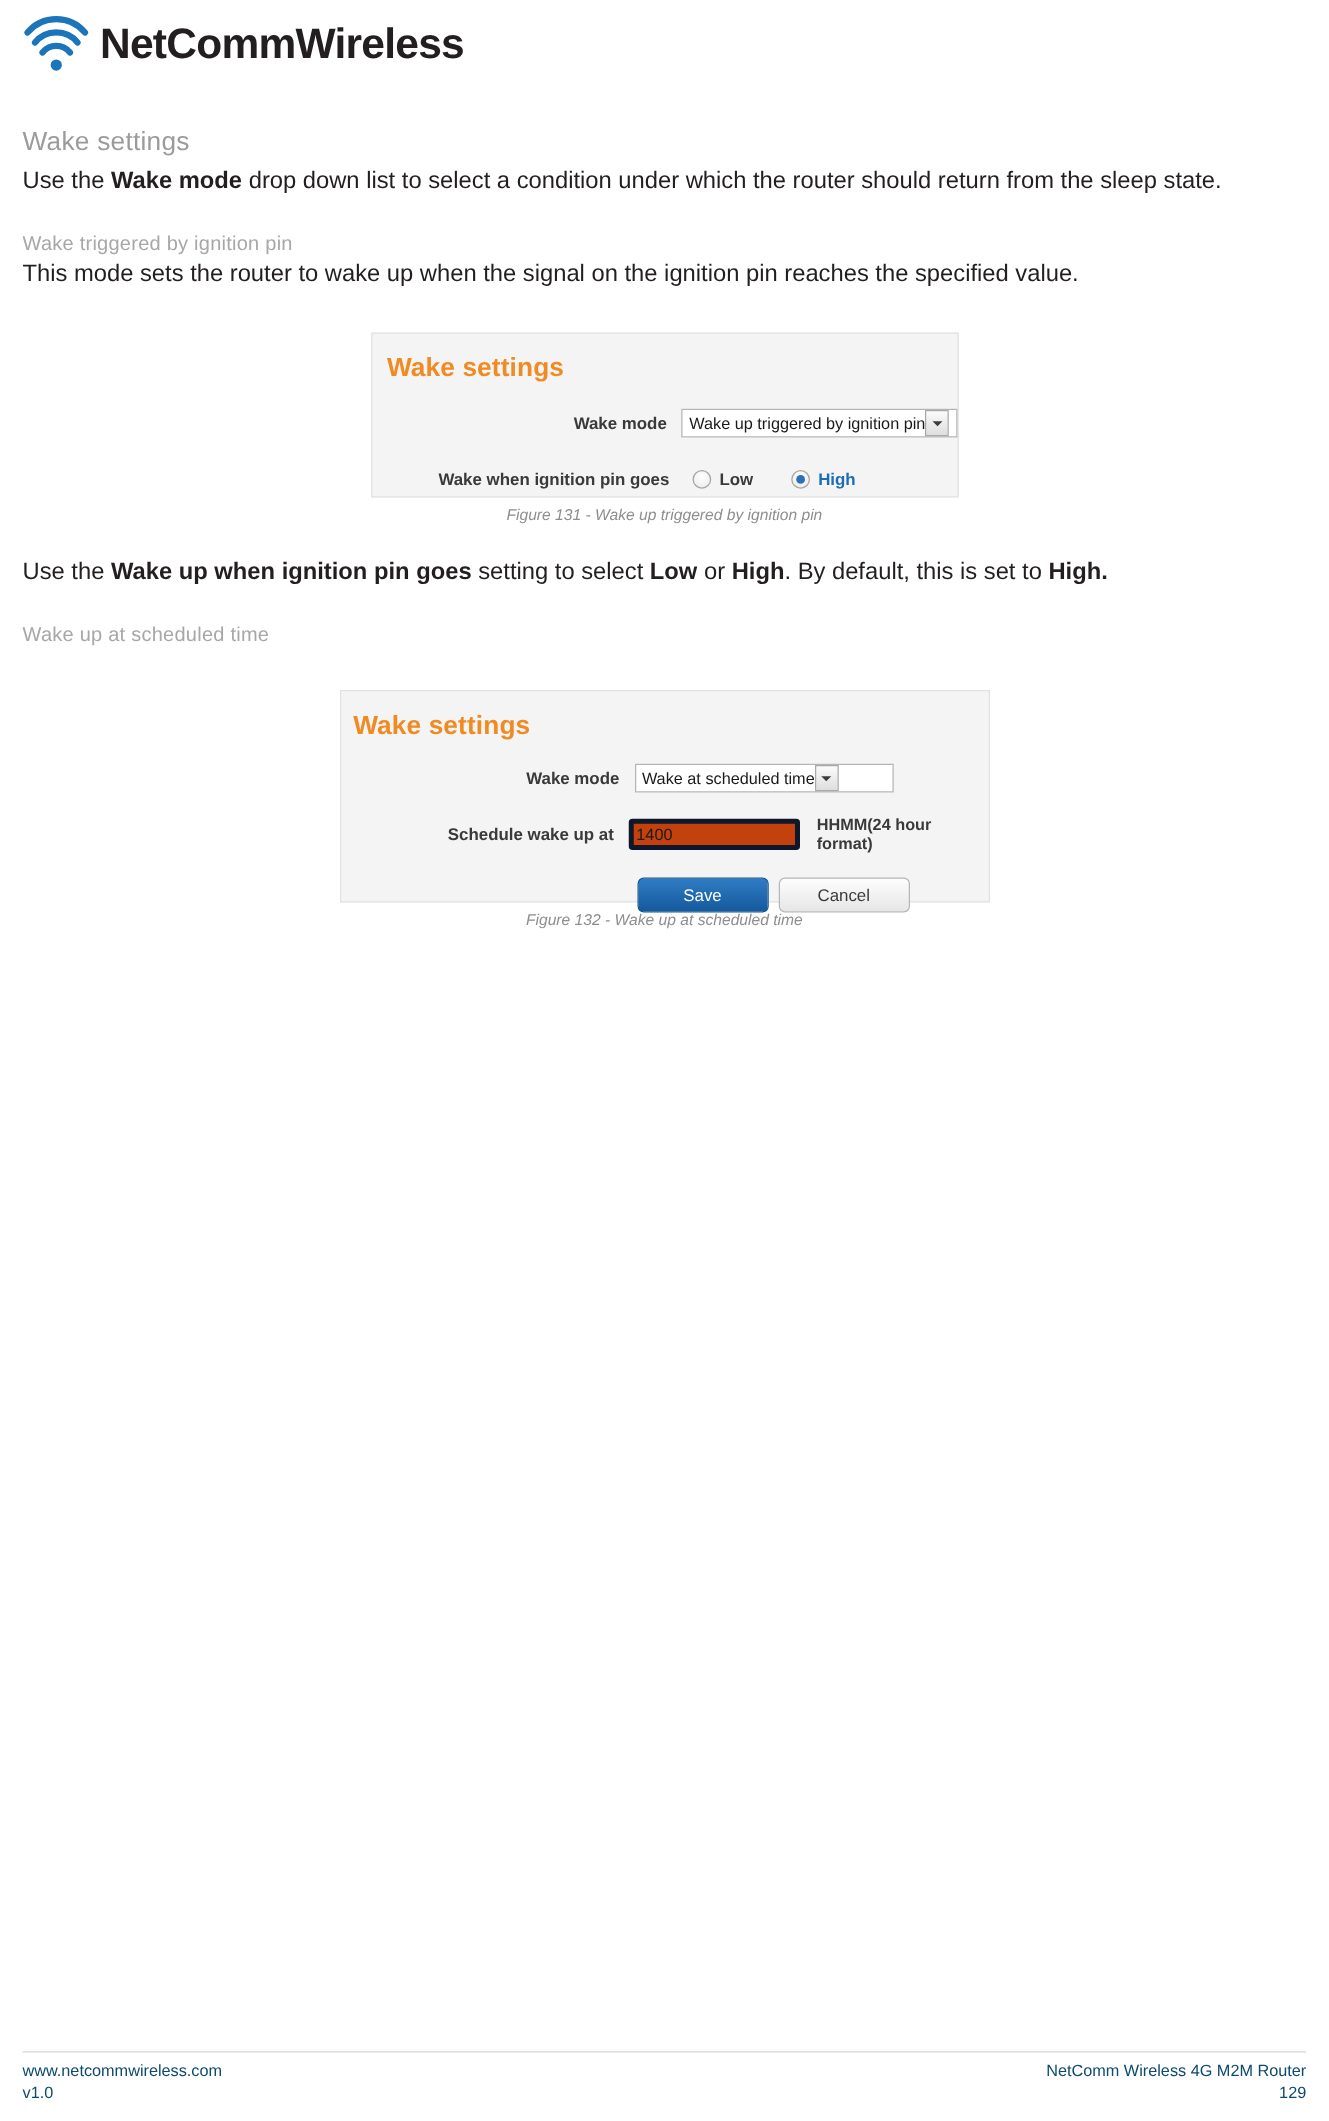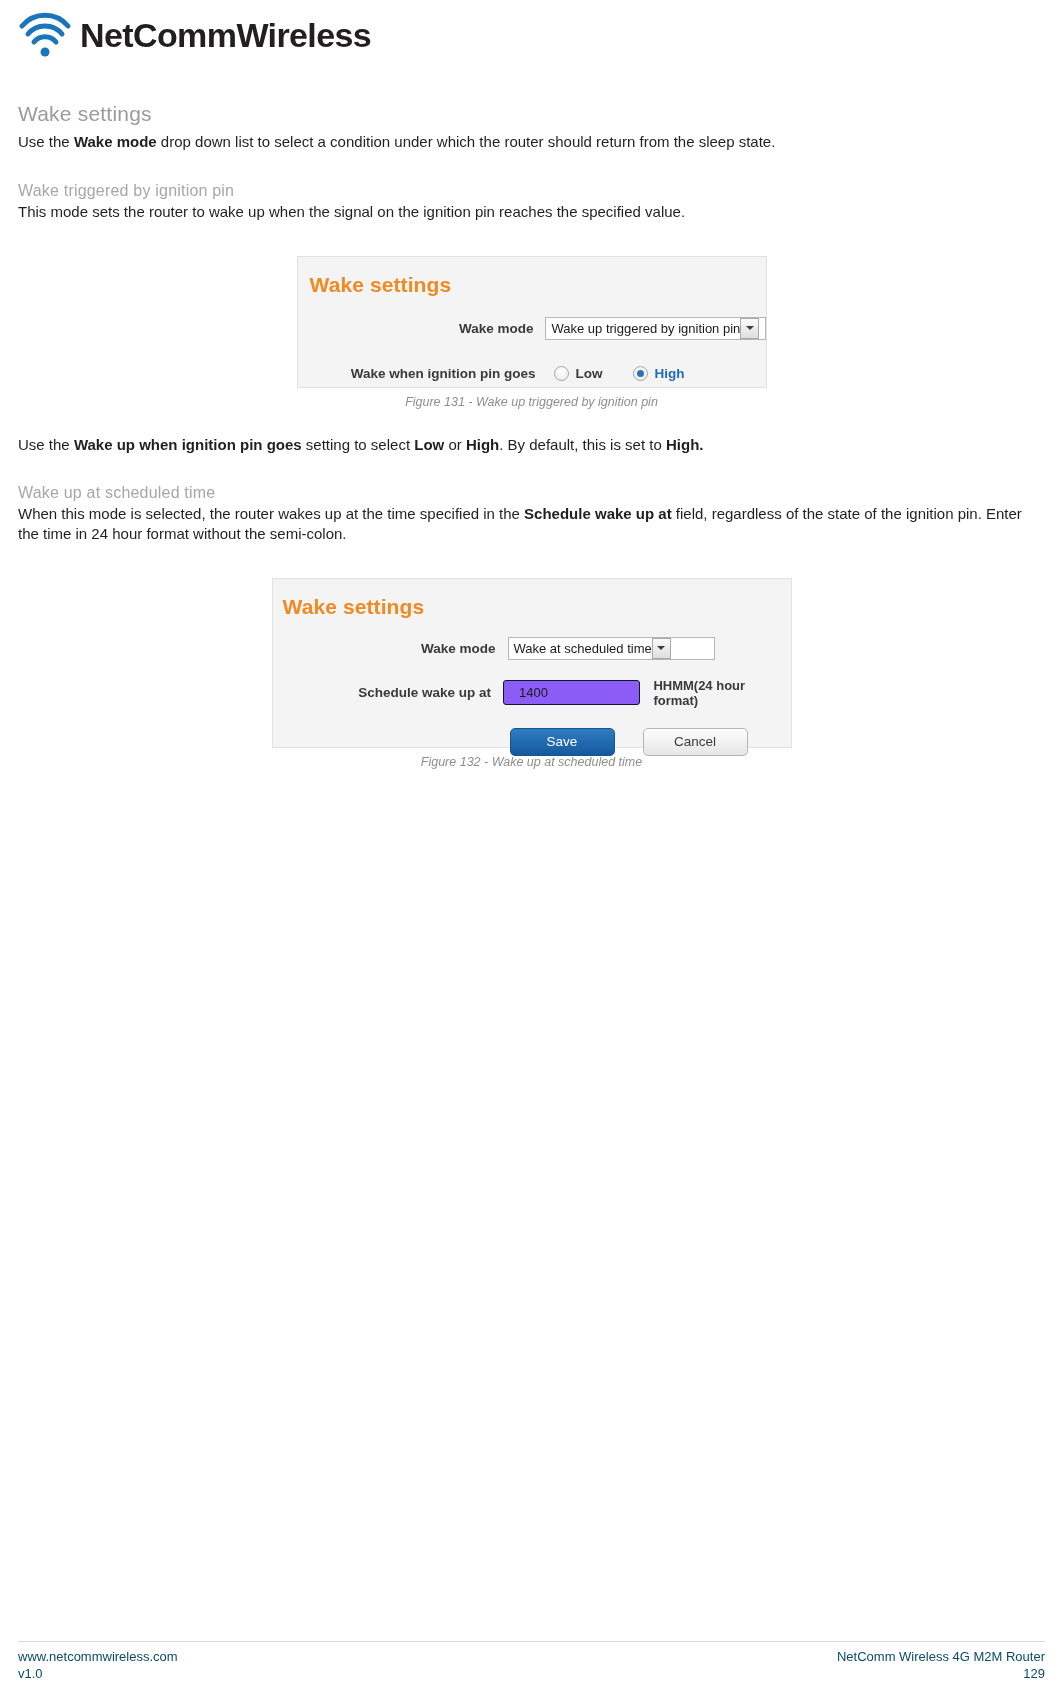--- a/index.html
+++ b/index.html
@@ -64,21 +64,21 @@
     letter-spacing: 0.2px;
   }
   h2.sub-title {
     font-size: 16px;
     font-weight: normal;
     color: #a7a7a7;
     margin: 30px 0 2px 0;
     letter-spacing: 0.2px;
   }
   p.body {
-    font-size: 15px;
+    font-size: 19px;
     line-height: 1.32;
     margin: 0 0 2px 0;
     color: #231f20;
   }
   p.body b {
     font-weight: bold;
   }
   .spacer-md { height: 26px; }
 
   
@@ -173,30 +173,30 @@
     width: 7px; height: 7px;
     border-radius: 50%;
     background: #2f6fb5;
   }
   .radio-label {
     font-size: 13.5px;
     font-weight: bold;
     color: #3a3a3a;
   }
   .text-input {
-    border: 1px solid #0f172a;
+    border: 4px solid #0f172a;
     border-radius: 3px;
-    background: #8b5cf6;
+    background: #c2410c;
     height: 25px;
     font-size: 13px;
     color: #1a1a1a;
     box-sizing: border-box;
     display: flex;
     align-items: center;
-    padding-left: 15px;
+    padding-left: 2px;
   }
   .hint {
     font-size: 13px;
     font-weight: bold;
     color: #3a3a3a;
     margin-left: 13px;
   }
   .btn {
     height: 28px;
     border-radius: 5px;
@@ -292,42 +292,41 @@
         </div>
       </div>
     </div>
     <div class="fig-caption">Figure 131 - Wake up triggered by ignition pin</div>
   </div>
 
   <div class="spacer-md"></div>
   <p class="body"><span>Use the </span><b>Wake up when ignition pin goes</b><span> setting to select </span><b>Low</b><span> or </span><b>High</b><span>. By default, this is set to </span><b>High.</b></p>
 
   <h2 class="sub-title">Wake up at scheduled time</h2>
-  <p class="body"><span>When this mode is selected, the router wakes up at the time specified in the </span><b>Schedule wake up at</b><span> field, regardless of the state of the ignition pin. Enter the time in 24 hour format without the semi-colon.</span></p>
 
   <div class="figure-block">
     <div class="panel" style="width:520px; height:170px; padding:16px 0 0 0;">
       <div class="panel-title" style="margin:0 0 18px 10px;">Wake settings</div>
       <div class="form-row" style="margin-left:10px;">
         <div class="form-label" style="width:213px;">Wake mode</div>
         <div class="select-box" style="width:207px; margin-left:12px;">
           <span>Wake at scheduled time</span>
           <span class="select-arrow">
               <i></i>
             </span>
         </div>
       </div>
       <div class="form-row" style="margin-left:10px; margin-top:18px;">
         <div class="form-label" style="width:213px;">Schedule wake up at</div>
         <div class="text-input" style="width:140px; margin-left:12px;">
           <span>1400</span>
         </div>
         <div class="hint">HHMM(24 hour format)</div>
       </div>
-      <div class="form-row" style="margin-left:237px; margin-top:20px; gap:28px;">
+      <div class="form-row" style="margin-left:237px; margin-top:20px; gap:8px;">
         <div class="btn btn-primary">Save</div>
         <div class="btn btn-secondary">Cancel</div>
       </div>
     </div>
     <div class="fig-caption">Figure 132 - Wake up at scheduled time</div>
   </div>
 
   <div class="spacer-md"></div>
 
   <div class="footer">

